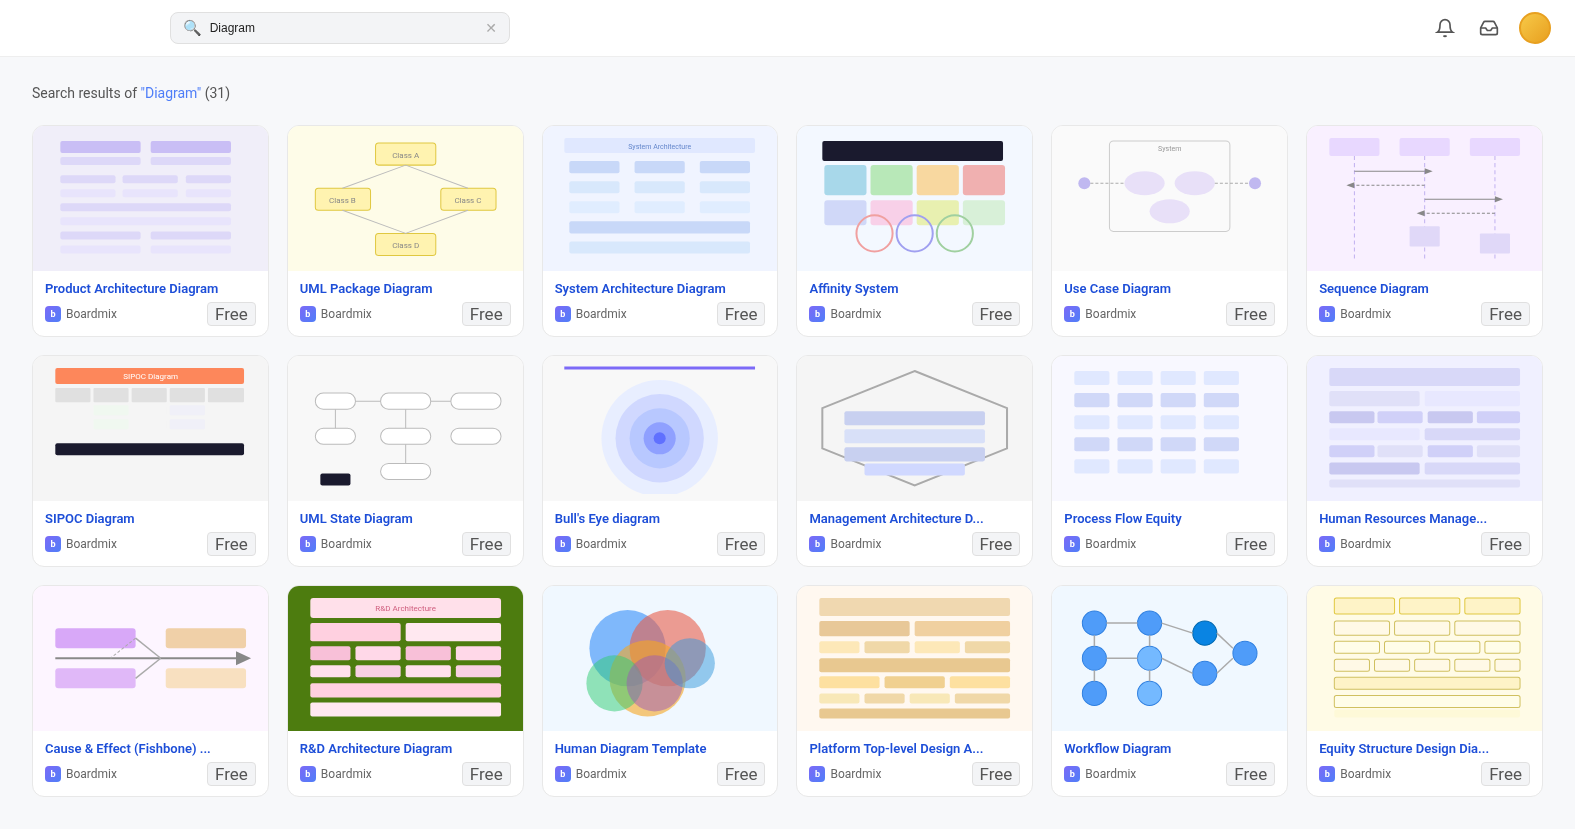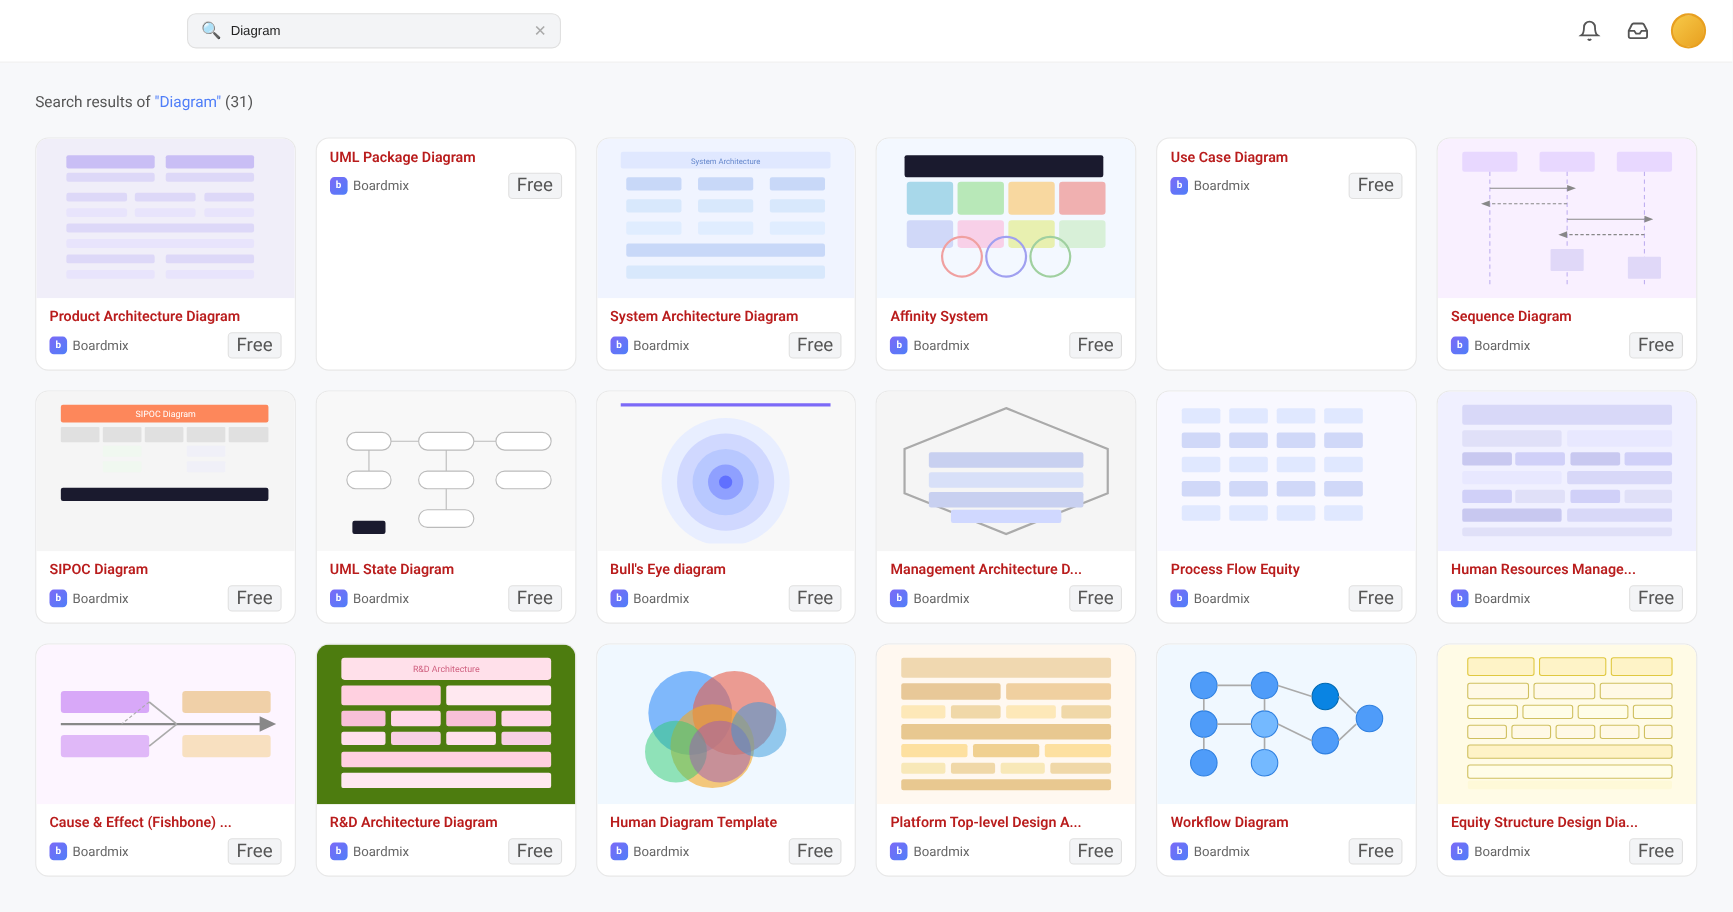--- a/index.html
+++ b/index.html
@@ -103,21 +103,21 @@
       overflow: hidden;
       position: relative;
     }
     .card-thumb svg { width: 90%; height: 90%; }
     .card-info {
       padding: 10px 12px 10px 12px;
     }
     .card-title {
       font-size: 13px;
       font-weight: 600;
-      color: #b91c1c;
+      color: #1d4ed8;
       margin-bottom: 6px;
       white-space: nowrap;
       overflow: hidden;
       text-overflow: ellipsis;
     }
     .card-meta {
       display: flex;
       align-items: center;
       justify-content: space-between;
     }
@@ -228,20 +228,36 @@
       <div class="card-meta">
         <div class="boardmix-logo">
           <span class="bm-icon">b</span>
           <span>Boardmix</span>
         </div>
         <span class="free-badge">Free</span>
       </div>
     </div>
   </div>
       <div class="card">
+    <div class="card-thumb thumb-uml">
+      <svg viewBox="0 0 200 130" xmlns="http://www.w3.org/2000/svg">
+      <rect x="70" y="10" width="60" height="22" rx="3" fill="#fff3b0" stroke="#e0c840" stroke-width="1"></rect>
+      <text x="100" y="25" text-anchor="middle" font-size="8" fill="#888">Class A</text>
+      <rect x="10" y="55" width="55" height="22" rx="3" fill="#fff3b0" stroke="#e0c840" stroke-width="1"></rect>
+      <text x="37" y="70" text-anchor="middle" font-size="8" fill="#888">Class B</text>
+      <rect x="135" y="55" width="55" height="22" rx="3" fill="#fff3b0" stroke="#e0c840" stroke-width="1"></rect>
+      <text x="162" y="70" text-anchor="middle" font-size="8" fill="#888">Class C</text>
+      <rect x="70" y="100" width="60" height="22" rx="3" fill="#fff3b0" stroke="#e0c840" stroke-width="1"></rect>
+      <text x="100" y="115" text-anchor="middle" font-size="8" fill="#888">Class D</text>
+      <line x1="100" y1="32" x2="37" y2="55" stroke="#bbb" stroke-width="1"></line>
+      <line x1="100" y1="32" x2="162" y2="55" stroke="#bbb" stroke-width="1"></line>
+      <line x1="37" y1="77" x2="100" y2="100" stroke="#bbb" stroke-width="1"></line>
+      <line x1="162" y1="77" x2="100" y2="100" stroke="#bbb" stroke-width="1"></line>
+    </svg>
+    </div>
     <div class="card-info">
       <div class="card-title">UML Package Diagram</div>
       <div class="card-meta">
         <div class="boardmix-logo">
           <span class="bm-icon">b</span>
           <span>Boardmix</span>
         </div>
         <span class="free-badge">Free</span>
       </div>
     </div>
@@ -297,20 +313,33 @@
       <div class="card-meta">
         <div class="boardmix-logo">
           <span class="bm-icon">b</span>
           <span>Boardmix</span>
         </div>
         <span class="free-badge">Free</span>
       </div>
     </div>
   </div>
       <div class="card">
+    <div class="card-thumb thumb-usecase">
+      <svg viewBox="0 0 200 130" xmlns="http://www.w3.org/2000/svg">
+      <rect x="40" y="8" width="120" height="90" rx="4" fill="none" stroke="#ccc" stroke-width="1"></rect>
+      <text x="100" y="18" text-anchor="middle" font-size="7" fill="#999">System</text>
+      <ellipse cx="75" cy="50" rx="20" ry="12" fill="#e8e0f8"></ellipse>
+      <ellipse cx="125" cy="50" rx="20" ry="12" fill="#e8e0f8"></ellipse>
+      <ellipse cx="100" cy="78" rx="20" ry="12" fill="#e8e0f8"></ellipse>
+      <circle cx="15" cy="50" r="6" fill="#c0b8f0"></circle>
+      <line x1="21" y1="50" x2="55" y2="50" stroke="#aaa" stroke-width="1" stroke-dasharray="3,2"></line>
+      <circle cx="185" cy="50" r="6" fill="#c0b8f0"></circle>
+      <line x1="145" y1="50" x2="179" y2="50" stroke="#aaa" stroke-width="1" stroke-dasharray="3,2"></line>
+    </svg>
+    </div>
     <div class="card-info">
       <div class="card-title">Use Case Diagram</div>
       <div class="card-meta">
         <div class="boardmix-logo">
           <span class="bm-icon">b</span>
           <span>Boardmix</span>
         </div>
         <span class="free-badge">Free</span>
       </div>
     </div>

